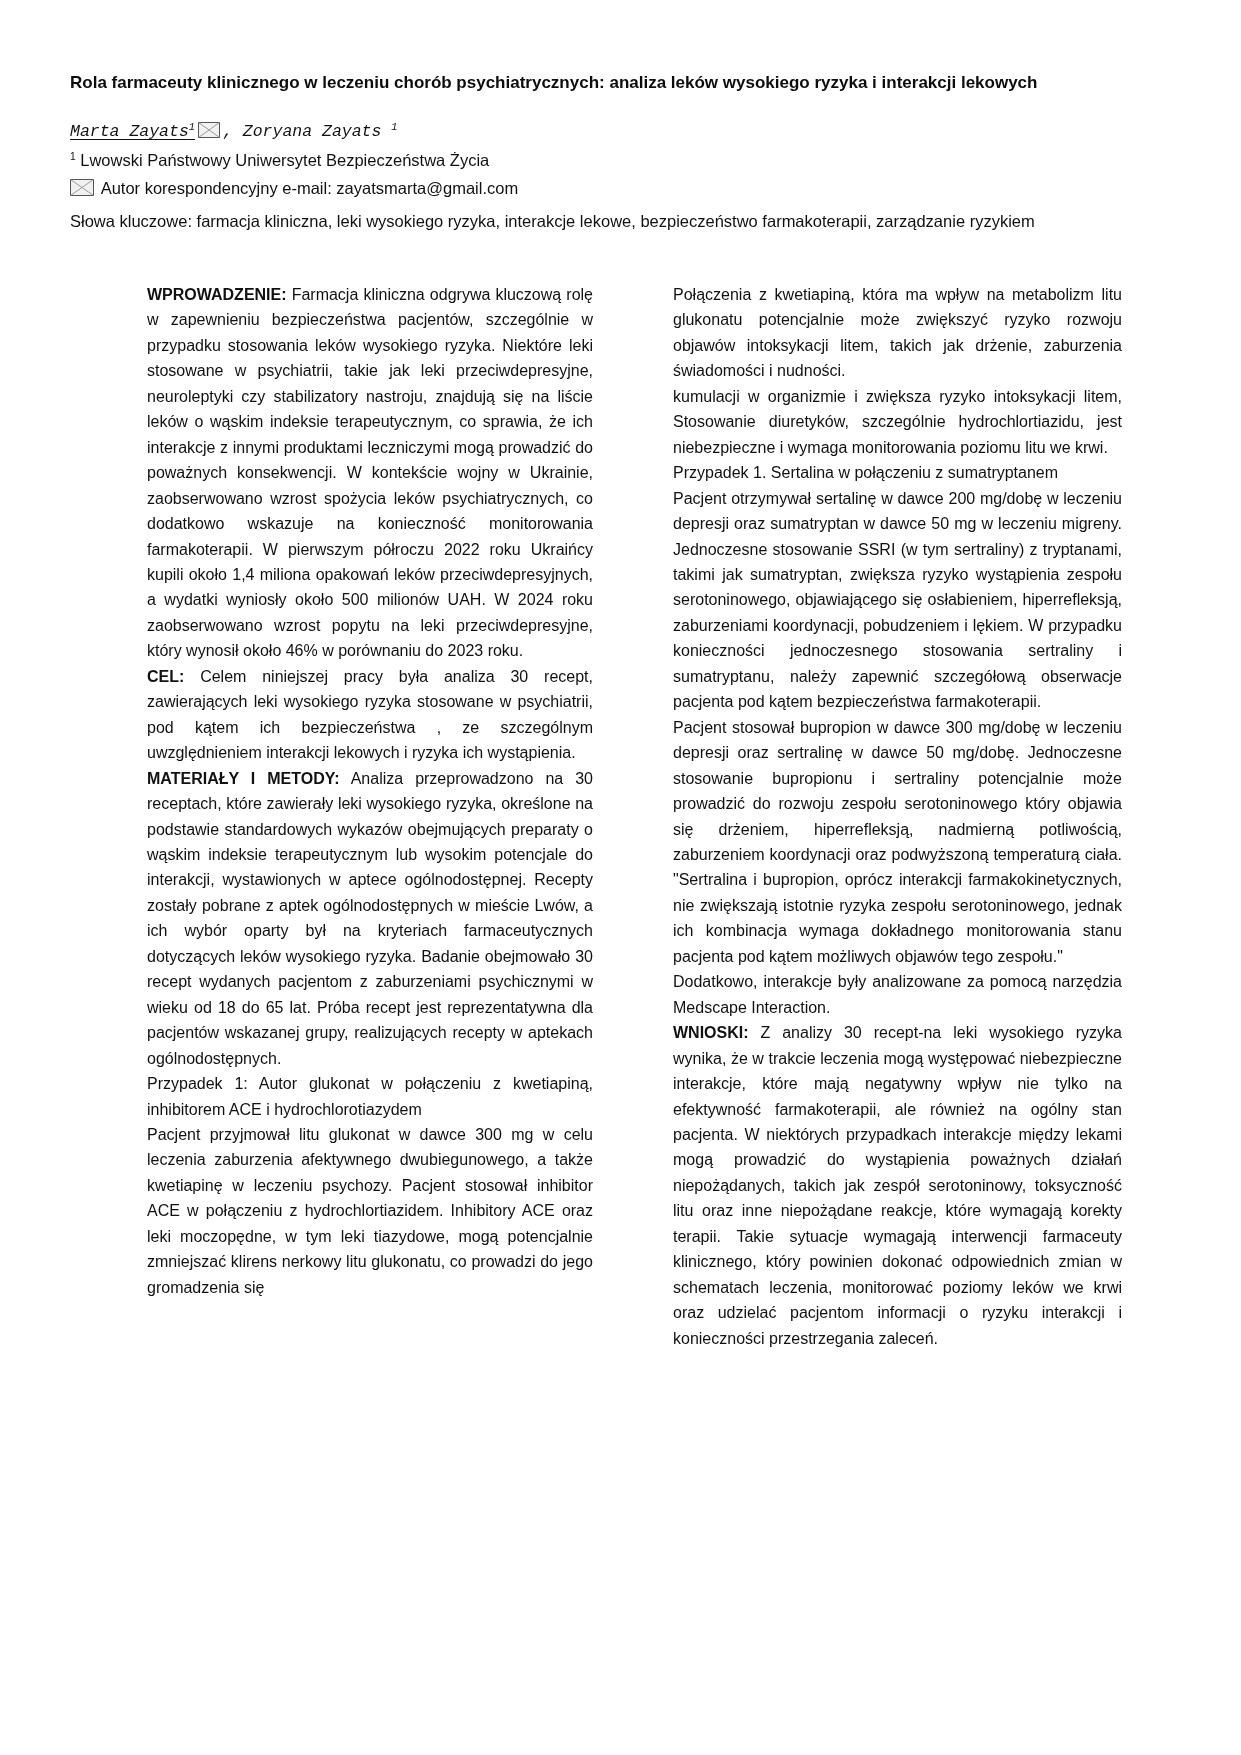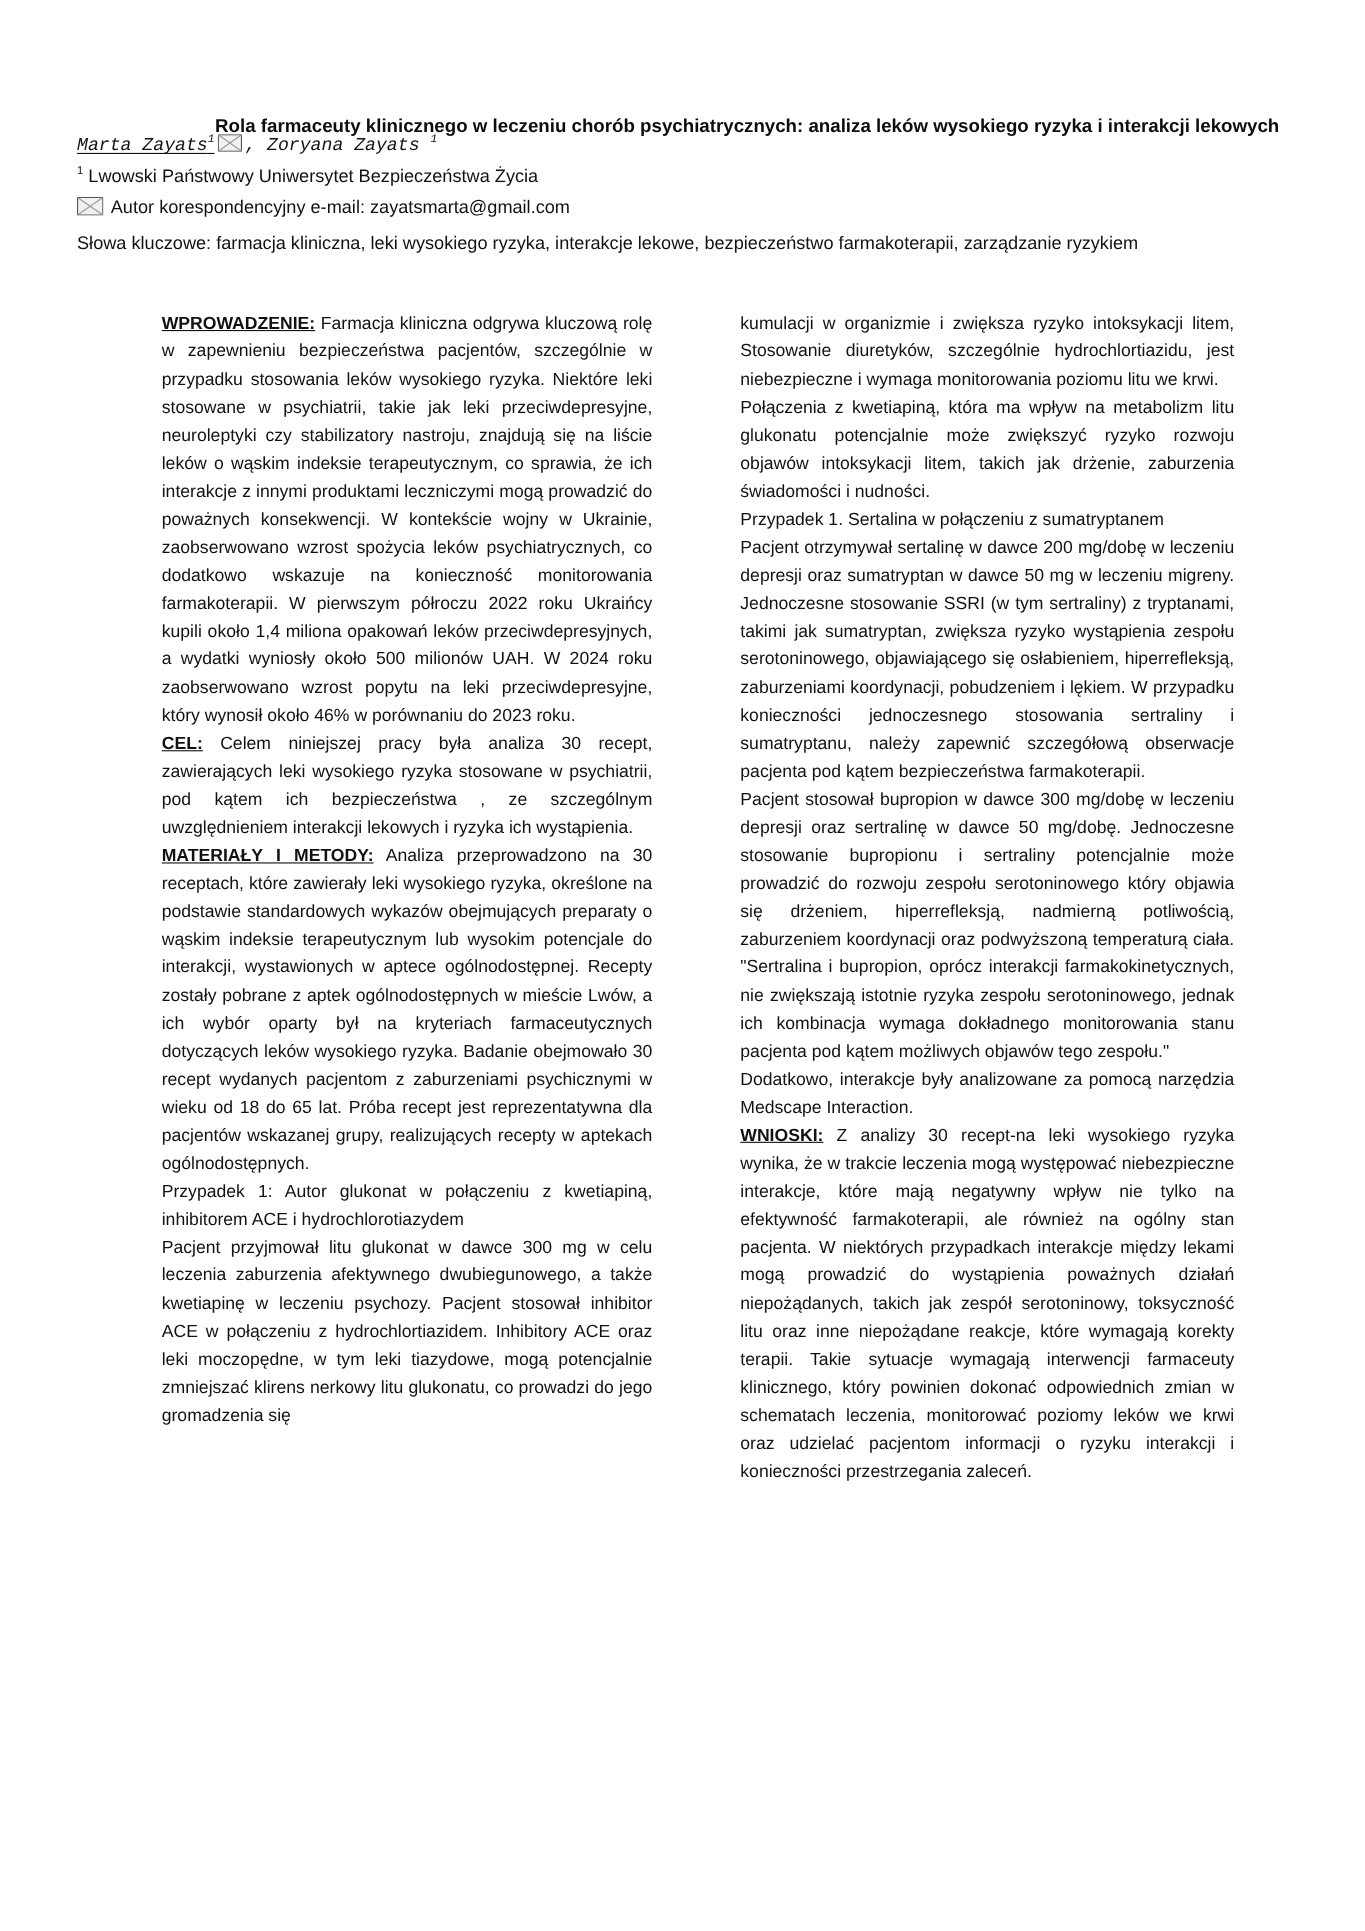--- a/index.html
+++ b/index.html
@@ -11,26 +11,25 @@
     color: #111111;
     overflow: hidden;
   }
   .header {
     position: absolute;
     left: 70px; top: 0; width: 1093px;
   }
   .paper-title {
     position: absolute;
     left: 0; top: 72px; width: 100%;
-    text-align: right;
+    text-align: left;
     font-weight: bold;
     font-size: 17px;
     line-height: 22px;
     color: #0d0d0d;
-    margin-top: 32px;
   }
   .authors-line {
     position: absolute;
     left: 0; top: 122px; width: 100%;
     font-size: 16.5px;
     font-style: italic;
     white-space: nowrap;
     font-family: Liberation Mono, monospace;
   }
   .author-corresponding { text-decoration: underline; text-underline-offset: 3px; }
@@ -56,21 +55,21 @@
   .col {
     position: absolute;
     top: 282px;
     font-size: 16px;
     line-height: 25.45px;
     text-align: justify;
   }
   .col-left  { left: 147px; width: 446px; }
   .col-right { left: 673px; width: 449px; }
   .para { margin: 0; padding: 0; text-align: justify; }
-  .bold { font-weight: bold; text-decoration: underline; }
+  .bold { font-weight: bold; }
   .strike { text-decoration: line-through; }
 </style>
 </head>
 <body>
 
 <div class="header">
 
   <div class="paper-title">Rola farmaceuty klinicznego w leczeniu chorób psychiatrycznych: analiza leków wysokiego ryzyka i interakcji lekowych</div>
 
   <div class="authors-line">
@@ -96,20 +95,20 @@
 </div>
 
 <div class="col col-left" id="col-left">
     <p class="para"><span class="bold">WPROWADZENIE:</span><span> Farmacja kliniczna odgrywa kluczową rolę w zapewnieniu bezpieczeństwa pacjentów, szczególnie w przypadku stosowania leków wysokiego ryzyka. Niektóre leki stosowane w psychiatrii, takie jak leki przeciwdepresyjne, neuroleptyki czy stabilizatory nastroju, znajdują się na liście leków o wąskim indeksie terapeutycznym, co sprawia, że ich interakcje z innymi produktami leczniczymi mogą prowadzić do poważnych konsekwencji. W kontekście wojny w Ukrainie, zaobserwowano wzrost spożycia leków psychiatrycznych, co dodatkowo wskazuje na konieczność monitorowania farmakoterapii. W pierwszym półroczu 2022 roku Ukraińcy kupili około 1,4 miliona opakowań leków przeciwdepresyjnych, a wydatki wyniosły około 500 milionów UAH. W 2024 roku zaobserwowano wzrost popytu na leki przeciwdepresyjne, który wynosił około 46% w porównaniu do 2023 roku.</span></p>
     <p class="para"><span class="bold">CEL:</span><span> Celem niniejszej pracy była analiza 30 recept, zawierających leki wysokiego ryzyka stosowane w psychiatrii, pod kątem ich bezpieczeństwa , ze szczególnym uwzględnieniem interakcji lekowych i ryzyka ich wystąpienia.</span></p>
     <p class="para"><span class="bold">MATERIAŁY I METODY:</span><span> Analiza przeprowadzono na 30 receptach, które zawierały leki wysokiego ryzyka, określone na podstawie standardowych wykazów obejmujących preparaty o wąskim indeksie terapeutycznym lub wysokim potencjale do interakcji, wystawionych w aptece ogólnodostępnej. Recepty zostały pobrane z aptek ogólnodostępnych w mieście Lwów, a ich wybór oparty był na kryteriach farmaceutycznych dotyczących leków wysokiego ryzyka. Badanie obejmowało 30 recept wydanych pacjentom z zaburzeniami psychicznymi w wieku od 18 do 65 lat. Próba recept jest reprezentatywna dla pacjentów wskazanej grupy, realizujących recepty w aptekach ogólnodostępnych.</span></p>
     <p class="para"><span>Przypadek 1: Autor glukonat w połączeniu z kwetiapiną, inhibitorem ACE i hydrochlorotiazydem</span></p>
     <p class="para"><span>Pacjent przyjmował litu glukonat w dawce 300 mg w celu leczenia zaburzenia afektywnego dwubiegunowego, a także kwetiapinę w leczeniu psychozy. Pacjent stosował inhibitor ACE w połączeniu z hydrochlortiazidem. Inhibitory ACE oraz leki moczopędne, w tym leki tiazydowe, mogą potencjalnie zmniejszać klirens nerkowy litu glukonatu, co prowadzi do jego gromadzenia się</span></p>
   </div>
 <div class="col col-right" id="col-right">
+    <p class="para"><span>Połączenia z kwetiapiną, która ma wpływ na metabolizm litu glukonatu potencjalnie może zwiększyć ryzyko rozwoju objawów intoksykacji litem, takich jak drżenie, zaburzenia świadomości i nudności.</span></p>
     <p class="para"><span>kumulacji w organizmie i zwiększa ryzyko intoksykacji litem, Stosowanie diuretyków, szczególnie hydrochlortiazidu, jest niebezpieczne i wymaga monitorowania poziomu litu we krwi.</span></p>
-    <p class="para"><span>Połączenia z kwetiapiną, która ma wpływ na metabolizm litu glukonatu potencjalnie może zwiększyć ryzyko rozwoju objawów intoksykacji litem, takich jak drżenie, zaburzenia świadomości i nudności.</span></p>
     <p class="para"><span>Przypadek 1. Sertalina w połączeniu z sumatryptanem</span></p>
     <p class="para"><span>Pacjent otrzymywał sertalinę w dawce 200 mg/dobę w leczeniu depresji oraz sumatryptan w dawce 50 mg w leczeniu migreny. Jednoczesne stosowanie SSRI (w tym sertraliny) z tryptanami, takimi jak sumatryptan, zwiększa ryzyko wystąpienia zespołu serotoninowego, objawiającego się osłabieniem, hiperrefleksją, zaburzeniami koordynacji, pobudzeniem i lękiem. W przypadku konieczności jednoczesnego stosowania sertraliny i sumatryptanu, należy zapewnić szczegółową obserwacje pacjenta pod kątem bezpieczeństwa farmakoterapii.</span></p>
     <p class="para"><span>Pacjent stosował bupropion w dawce 300 mg/dobę w leczeniu depresji oraz sertralinę w dawce 50 mg/dobę. Jednoczesne stosowanie bupropionu i sertraliny potencjalnie może prowadzić do rozwoju zespołu serotoninowego który objawia się drżeniem, hiperrefleksją, nadmierną potliwością, zaburzeniem koordynacji oraz podwyższoną temperaturą ciała. "Sertralina i bupropion, oprócz interakcji farmakokinetycznych, nie zwiększają istotnie ryzyka zespołu serotoninowego, jednak ich kombinacja wymaga dokładnego monitorowania stanu pacjenta pod kątem możliwych objawów tego zespołu."</span></p>
     <p class="para"><span>Dodatkowo, interakcje były analizowane za pomocą narzędzia Medscape Interaction.</span></p>
     <p class="para"><span class="bold">WNIOSKI:</span><span> Z analizy 30 recept-na leki wysokiego ryzyka wynika, że w trakcie leczenia mogą występować niebezpieczne interakcje, które mają negatywny wpływ nie tylko na efektywność farmakoterapii, ale również na ogólny stan pacjenta. W niektórych przypadkach interakcje między lekami mogą prowadzić do wystąpienia poważnych działań niepożądanych, takich jak zespół serotoninowy, toksyczność litu oraz inne niepożądane reakcje, które wymagają korekty terapii. Takie sytuacje wymagają interwencji farmaceuty klinicznego, który powinien dokonać odpowiednich zmian w schematach leczenia, monitorować poziomy leków we krwi oraz udzielać pacjentom informacji o ryzyku interakcji i konieczności przestrzegania zaleceń.</span></p>
   </div>
 
 </body></html>

